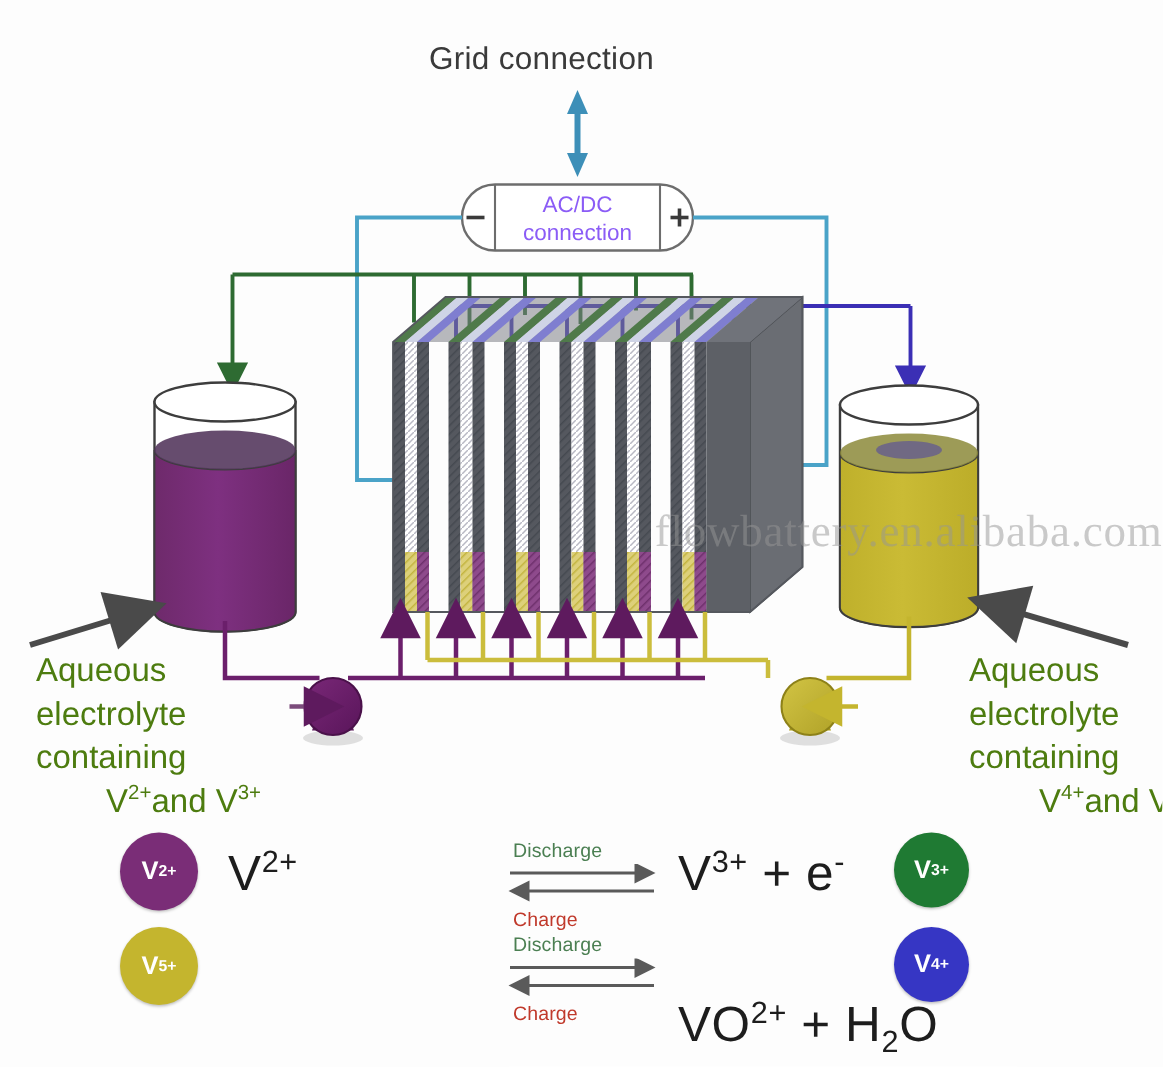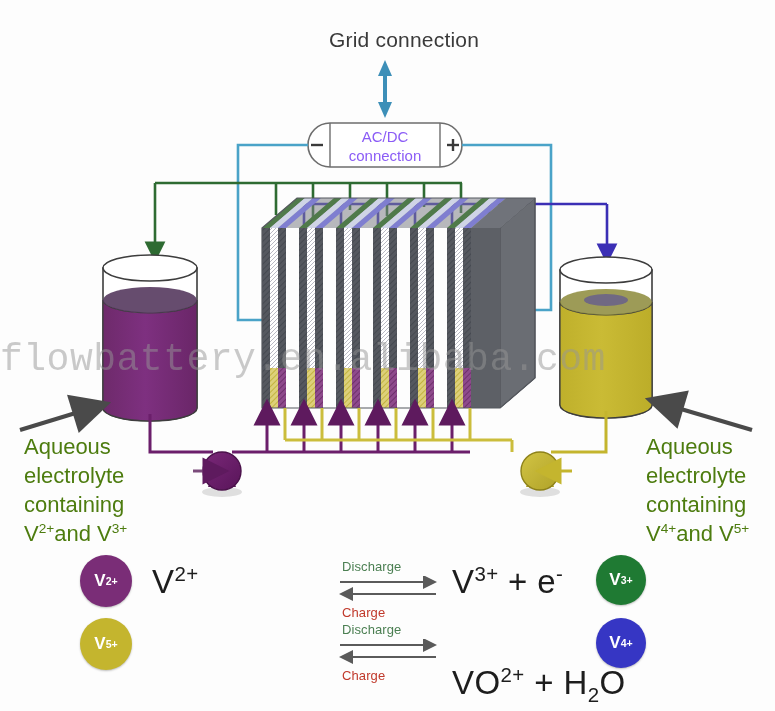--- a/index.html
+++ b/index.html
@@ -18,32 +18,31 @@
     overflow:hidden;
   }
   .abs{position:absolute;}
 
   
   .lbl-grid{
     left:0;top:28px;width:722px;
     text-align:center;
     font-size:21px;color:#3a3a3a;
     letter-spacing:.2px;
-    padding-left:43px;
   }
   .conv-text{
     font-size:15px;color:#8b5cf6;
     text-align:center;line-height:1.25;
   }
   .tank-label{
     font-size:22px;color:#4d7c0f;line-height:1.32;
   }
   .tank-label.left{left:24px;top:432px;width:150px;text-align:left;}
   .tank-label.right{left:646px;top:432px;width:150px;text-align:left;}
-  .tank-label .ionline{white-space:nowrap;}
+  .tank-label .ionline{white-space:nowrap;text-align:right;}
   sup{font-size:.62em;vertical-align:super;line-height:0;}
   sub{font-size:.62em;vertical-align:sub;line-height:0;}
 
   
   .rxn-row{position:absolute;left:0;width:775px;height:62px;}
   .bubble{
     position:absolute;border-radius:50%;
     display:flex;align-items:center;justify-content:center;
     color:#ffffff;font-size:17px;font-weight:600;
     box-shadow:0 1px 2px rgba(0,0,0,.25);
@@ -55,24 +54,24 @@
   .arrowbox{position:absolute;width:100px;height:54px;}
   .arrowbox .caption{
     position:absolute;left:4px;width:100px;
     font-size:13px;letter-spacing:.1px;
   }
   .cap-dis{top:-3px;color:#4b7f52;}
   .cap-chg{bottom:-4px;color:#c0392b;}
 
   
   .watermark{
-    left:0;top:338px;width:775px;text-align:left;
-    font-size:38px;color:rgba(150,150,150,.50);
+    left:0;top:338px;width:775px;text-align:right;
+    font-size:30px;color:rgba(150,150,150,.50);
     letter-spacing:.5px;pointer-events:none;
-    font-family:Liberation Mono, monospace;
+    font-family:Liberation Serif, serif;
   }
 </style>
 </head>
 <body>
 
 <div id="stage">
 
   <svg width="775" height="711" viewBox="0 0 775 711" style="position:absolute;left:0;top:0;">
     <defs>
       <marker id="ah-blue" markerWidth="9" markerHeight="9" refX="4.5" refY="4.5" orient="auto">

